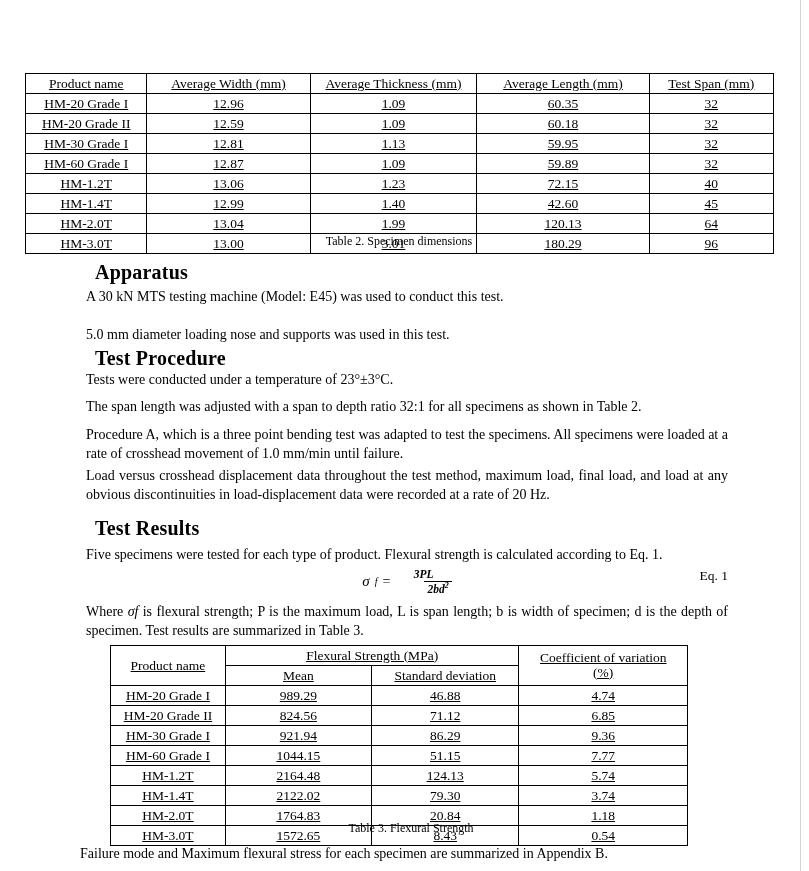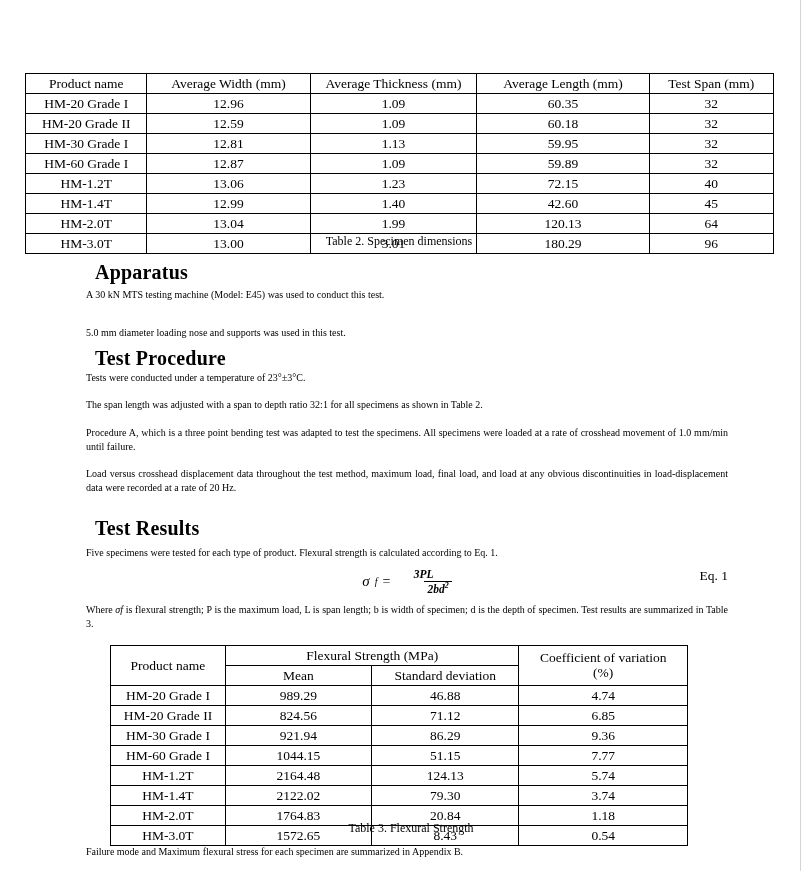--- a/index.html
+++ b/index.html
@@ -32,20 +32,21 @@
     left: 0;
     width: 798px;
     height: 871px;
   }
 
   
   table.doc-table {
     border-collapse: collapse;
     font-size: 13.5px;
     line-height: 1.0;
+    text-decoration: underline;
   }
   table.doc-table td,
   table.doc-table th {
     border: 1px solid #000000;
     text-align: center;
     vertical-align: middle;
     padding: 1px 3px;
     font-weight: normal;
     white-space: nowrap;
   }
@@ -98,33 +99,33 @@
     font-family: "Liberation Serif", "DejaVu Serif", serif;
     letter-spacing: 0.2px;
   }
   #heading-apparatus      { left: 86px; top: 252px; }
   #heading-test-procedure { left: 86px; top: 338px; }
   #heading-test-results   { left: 86px; top: 508px; text-align: right; }
 
   p.body-text {
     position: absolute;
     margin: 0;
-    font-size: 10px;
+    font-size: 14px;
     line-height: 1.35;
     text-align: justify;
   }
   #para-apparatus-1   { left: 86px; top: 288px; width: 640px; }
   #para-apparatus-2   { left: 86px; top: 326px; width: 640px; }
   #para-procedure-1   { left: 86px; top: 371px; width: 640px; }
   #para-procedure-2   { left: 86px; top: 398px; width: 660px; }
   #para-procedure-3   { left: 86px; top: 426px; width: 642px; }
   #para-procedure-4   { left: 86px; top: 467px; width: 642px; }
   #para-results-1     { left: 86px; top: 546px; width: 640px; }
   #para-results-2     { left: 86px; top: 603px; width: 642px; }
-  #para-appendix-note { left: 86px; top: 845px; width: 660px; }
+  #para-appendix-note { left: 80px; top: 845px; width: 660px; }
 
   
   #equation-block {
     position: absolute;
     left: 86px;
     top: 568px;
     width: 642px;
     height: 32px;
   }
   .eq-body {

